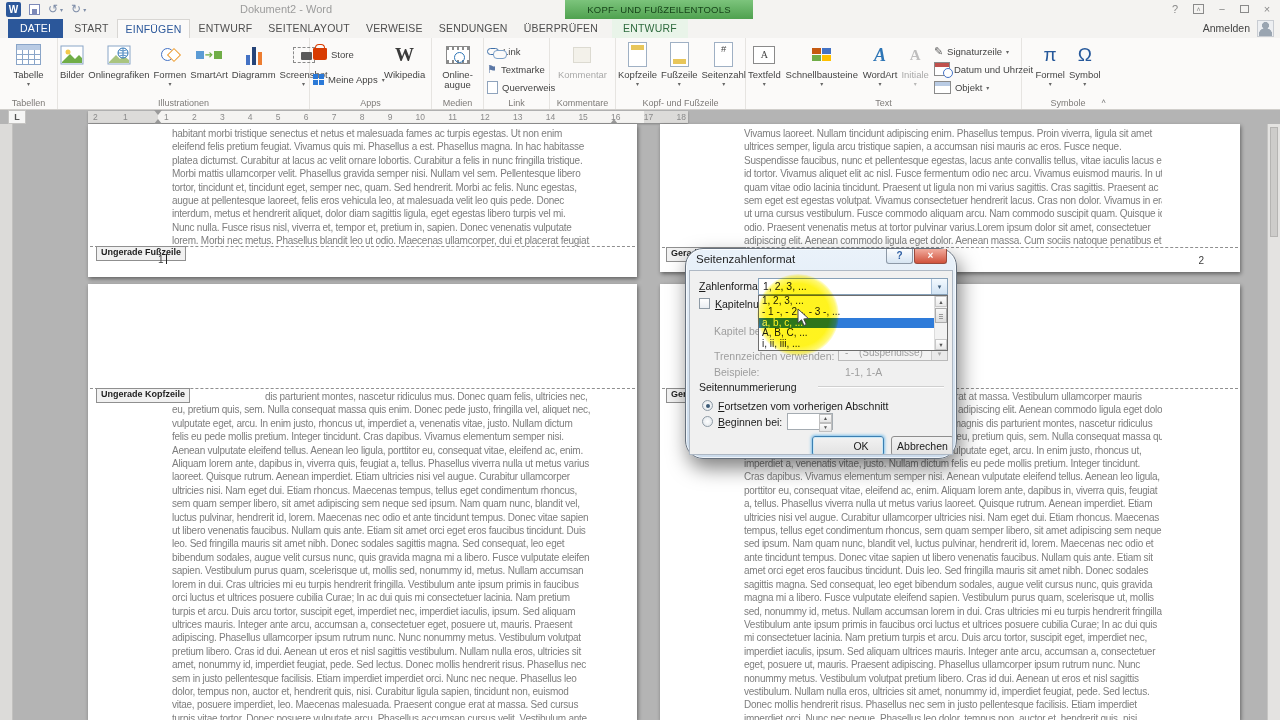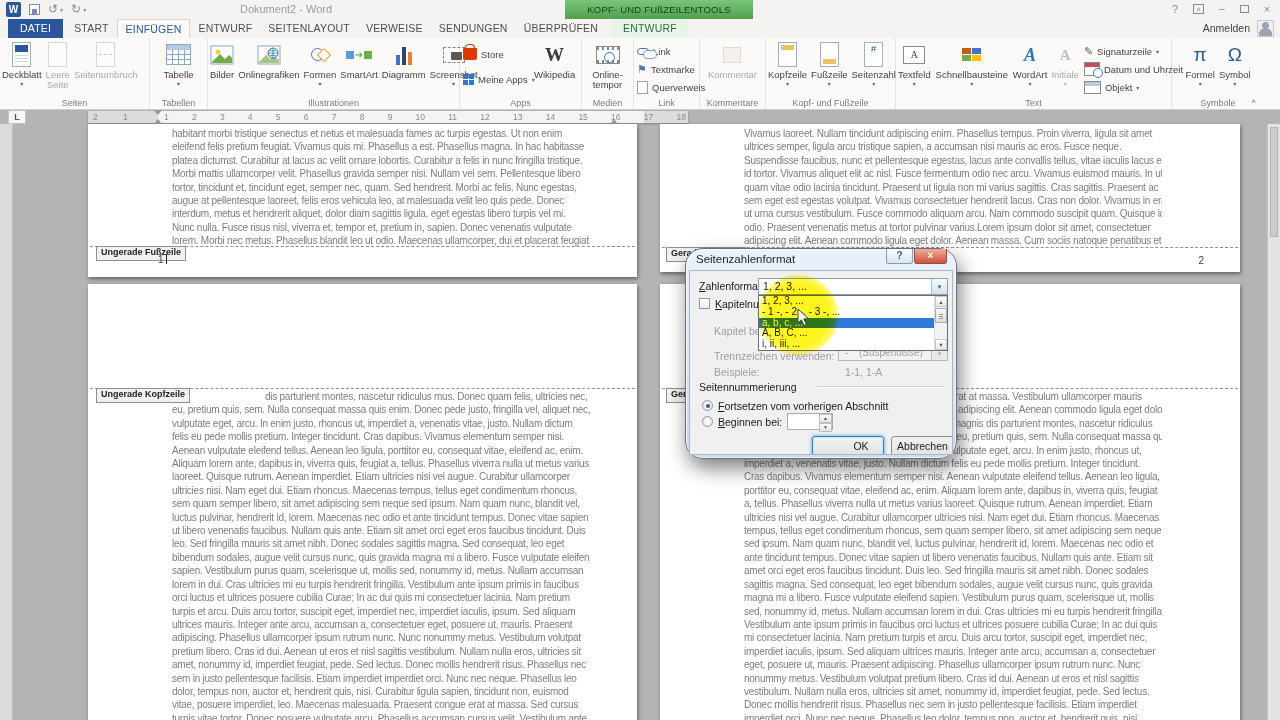--- a/index.html
+++ b/index.html
@@ -205,45 +205,20 @@
     <span class="tab">ÜBERPRÜFEN</span>
     <span class="tab">ANSICHT</span>
   </div>
   <span class="tab ctx">ENTWURF</span>
   <span class="signin">Anmelden</span>
   <span class="avatar"></span>
 </div>
 
 <div class="ribbon">
 
-  <div class="rgroup" style="width:150px">
-    <div class="gbody">
-      <div class="bigbtn">
-        <span class="ic">
-            <span class="icoPage cover"></span>
-          </span>
-        <span class="cap">Deckblatt</span>
-        <span class="arr">▾</span>
-      </div>
-      <div class="bigbtn dis">
-        <span class="ic">
-            <span class="icoPage"></span>
-          </span>
-        <span class="cap">Leere
-Seite</span>
-      </div>
-      <div class="bigbtn dis" style="min-width:64px">
-        <span class="ic">
-            <span class="icoPage brk"></span>
-          </span>
-        <span class="cap">Seitenumbruch</span>
-      </div>
-    </div>
-    <div class="glabel">Seiten</div>
-  </div>
 
   <div class="rgroup" style="width:58px">
     <div class="gbody" style="justify-content:center;width:100%">
       <div class="bigbtn">
         <span class="ic">
             <span class="icoGrid"></span>
           </span>
         <span class="cap">Tabelle</span>
         <span class="arr">▾</span>
       </div>
@@ -341,21 +316,21 @@
     <div class="glabel">Apps</div>
   </div>
 
   <div class="rgroup" style="width:52px">
     <div class="gbody" style="justify-content:center;width:100%">
       <div class="bigbtn">
         <span class="ic">
             <span class="film"></span>
           </span>
         <span class="cap">Online-
-tempor</span>
+augue</span>
       </div>
     </div>
     <div class="glabel">Medien</div>
   </div>
 
   <div class="rgroup" style="width:66px">
     <div class="gbody">
       <div class="smcol">
         <div class="smbtn">
           <span class="chain"></span>

